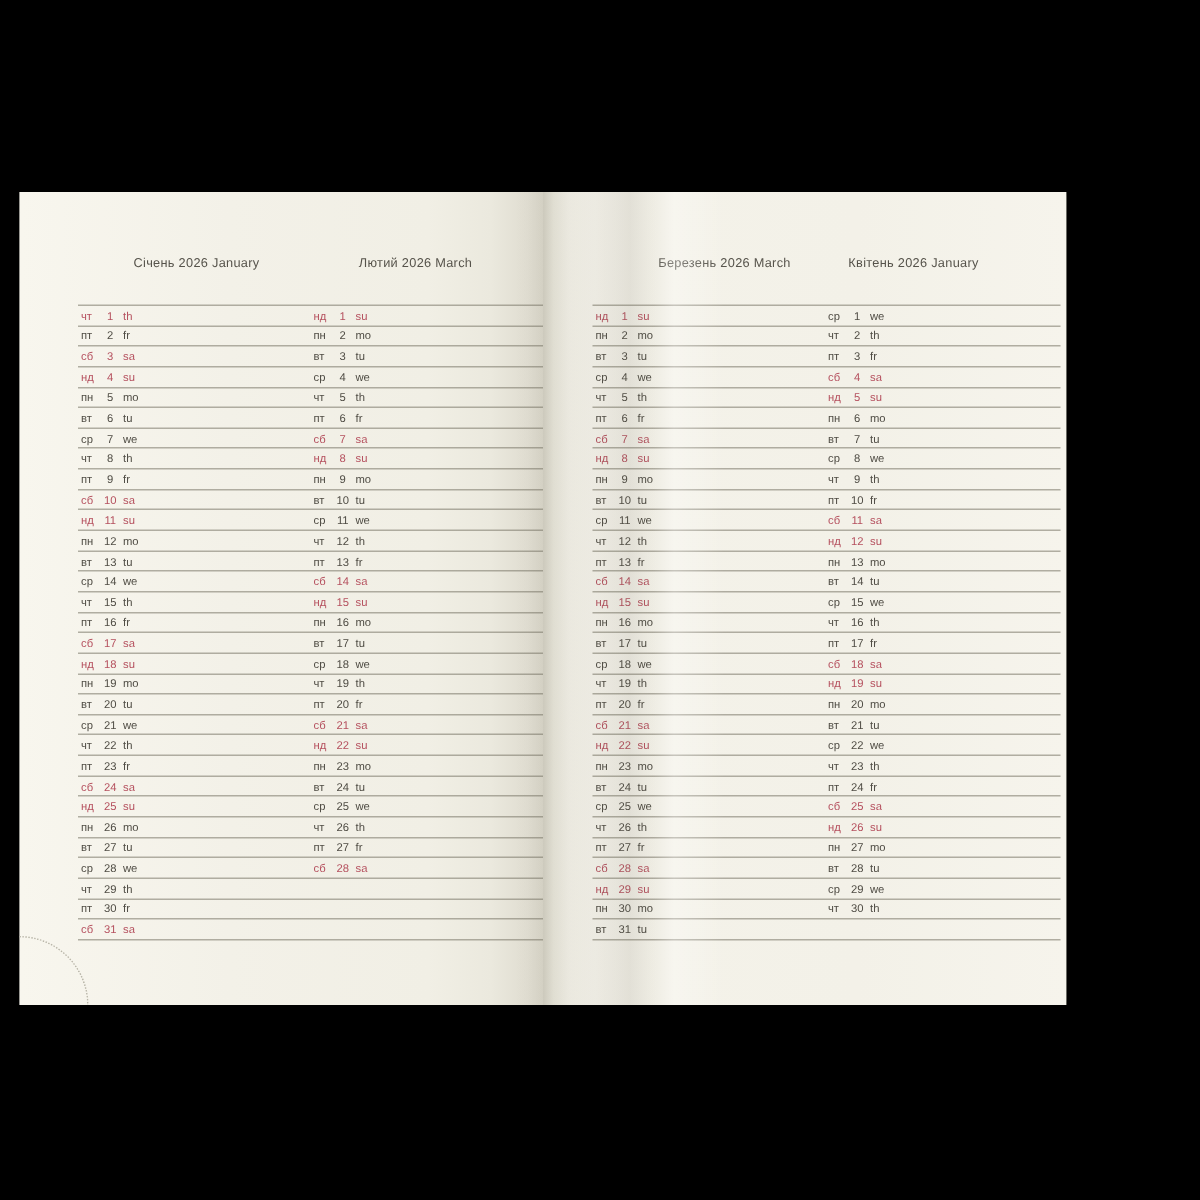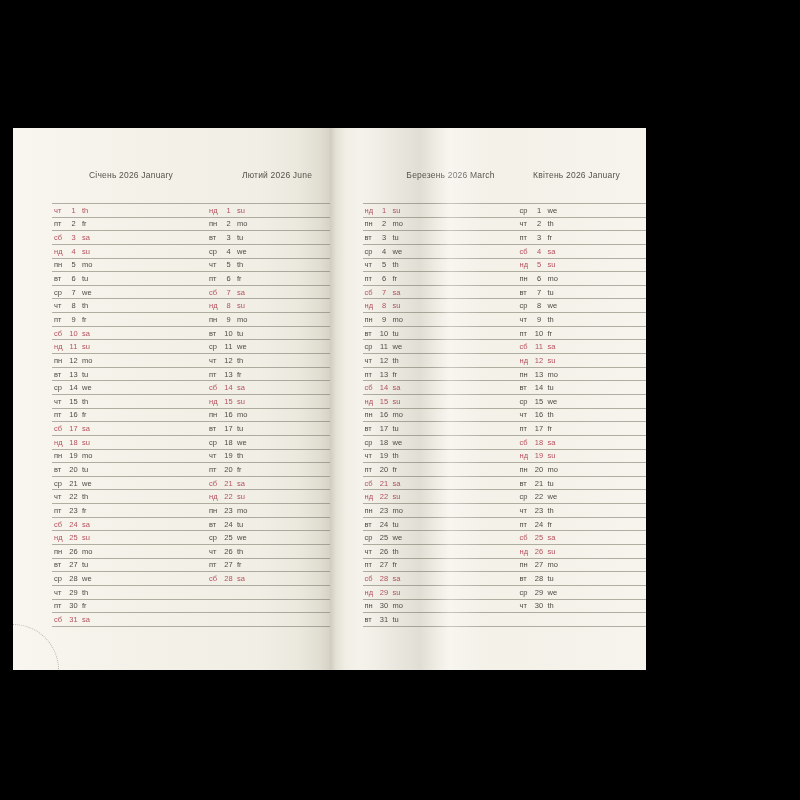--- a/index.html
+++ b/index.html
@@ -1,19 +1,19 @@
 <!DOCTYPE html>
 <html><head>
 <meta charset="utf-8">
 <style>
   html,body{margin:0;padding:0;}
   body{width:800px;height:800px;background:#000;overflow:hidden;
        font-family:"Liberation Sans","DejaVu Sans",sans-serif;}
   .stage{position:relative;width:800px;height:800px;background:#000;}
-  .book{position:absolute;left:13px;top:128px;width:633px;height:542px;
+  .book{position:absolute;left:13px;top:128px;width:698px;height:542px;
         display:flex;overflow:hidden;background:#f2f0e7;
         box-shadow:inset 0 3px 3px -1px rgba(35,35,30,0.85),
                    inset 3px 0 3px -1px rgba(35,35,30,0.6),
                    inset -3px 0 3px -1px rgba(35,35,30,0.6),
                    inset 0 -3px 3px -1px rgba(35,35,30,0.7);}
   .page{position:relative;width:387px;height:542px;}
   .page.left{background:linear-gradient(to right,
       #f8f6ee 0%,#f3f1e8 40%,#f1efe5 78%,#eBe9de 90%,#e0ddd1 97%,#d6d3c6 100%);}
   .page.right{background:linear-gradient(to right,
       #cfccbf 0%,#e4e2d6 2%,#f1efe6 5%,#f8f6ee 10%,#f4f2e9 22%,#f3f1e8 60%,#f6f4ec 100%);}
@@ -46,21 +46,21 @@
   .corner-arc.br{left:728px;top:496px;}
 </style>
 </head>
 <body>
 
 <div class="stage">
   <div class="book">
 
     <div class="page left">
       <span class="month-header" style="left:118px">Січень 2026 January</span>
-      <span class="month-header" style="left:264px">Лютий 2026 June</span>
+      <span class="month-header" style="left:264px">Лютий 2026 March</span>
       <div class="grid">
           <div class="row">
             <div class="cell c1 red">
               <span class="wd-ua">чт</span>
               <span class="day-num">1</span>
               <span class="wd-en">th</span>
             </div>
             <div class="cell c2 red">
               <span class="wd-ua">нд</span>
               <span class="day-num">1</span>

